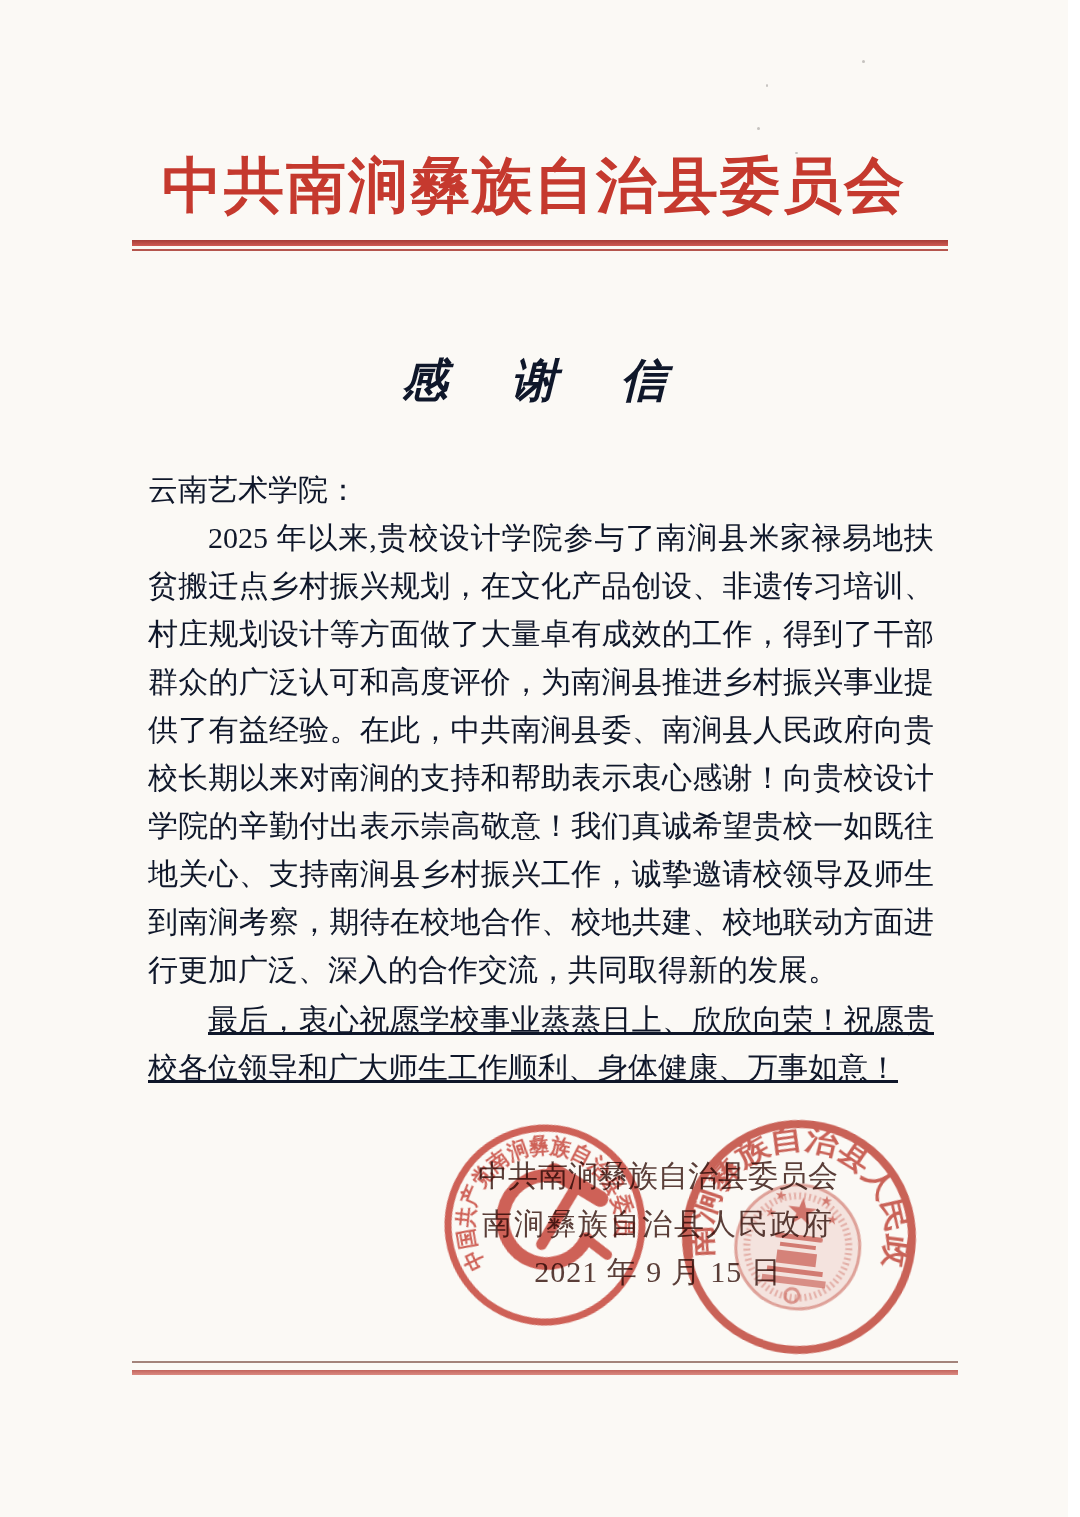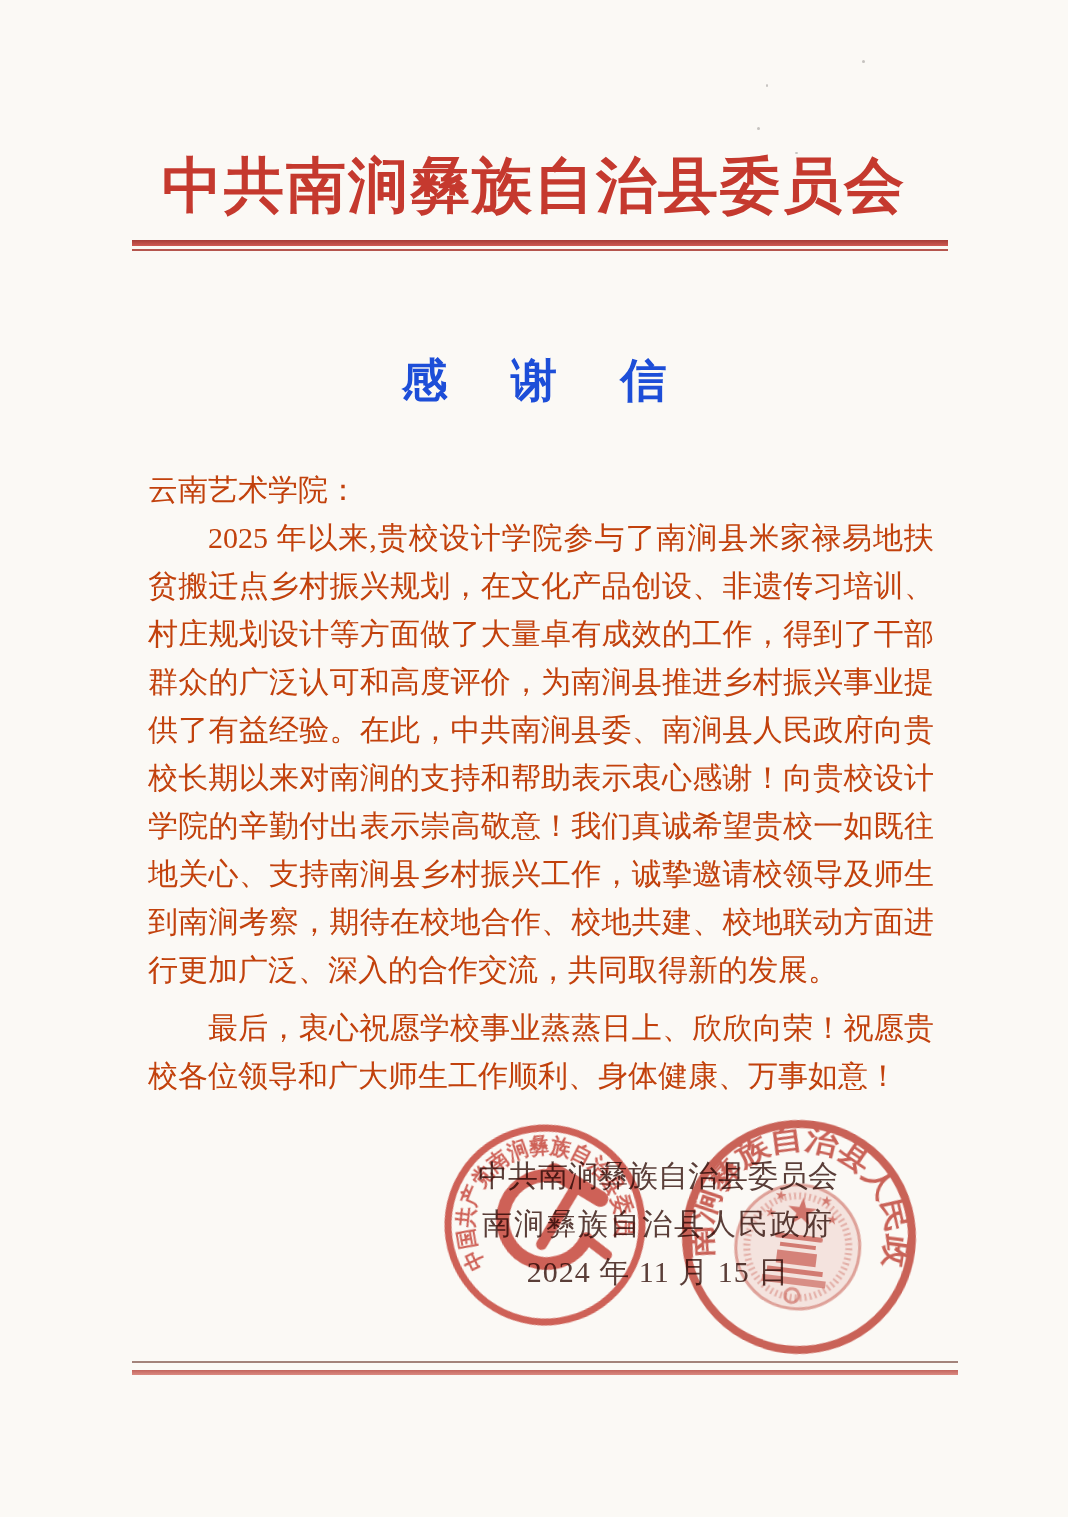--- a/index.html
+++ b/index.html
@@ -18,31 +18,31 @@
     color:#c5392e;letter-spacing:2px;
     font-family:"Liberation Serif","DejaVu Serif",serif;
   }
   .rule-top{position:absolute;top:240px;left:132px;width:816px;}
   .rule-top .thick{height:6px;background:linear-gradient(#a63d37,#cf5a52);}
   .rule-top .gap{height:3px;}
   .rule-top .thin{height:2px;background:#b5564e;}
   .doc-title{
     position:absolute;top:350px;left:0;right:0;
     margin:0;text-align:center;
-    font-size:46px;font-weight:bold;color:#1d4ed8;
-    letter-spacing:26px;text-indent:26px;
+    font-size:46px;font-weight:bold;color:#0f172a;
+    letter-spacing:26px;text-indent:26px;font-style:italic;
   }
   .body-block{
     position:absolute;top:466px;left:148px;width:786px;
-    font-size:30px;line-height:48px;color:#c2410c;
+    font-size:30px;line-height:48px;color:#0f172a;
     text-align:justify;
   }
   .body-block p{margin:0;text-indent:2em;}
   .body-block p.salutation{text-indent:0;}
-  .body-block p.closing{margin-top:10px;}
+  .body-block p.closing{margin-top:2px;text-decoration:underline;}
   .signature{
     position:absolute;top:1152px;left:398px;width:520px;
     text-align:center;font-size:30px;line-height:48px;
     color:#5a3e38;
   }
   .signature .org2{letter-spacing:2px;}
   .signature .date{letter-spacing:1px;}
   .stamp{
     position:absolute;
     mix-blend-mode:multiply;
@@ -74,21 +74,21 @@
 
   <div class="body-block">
     <p class="salutation">云南艺术学院：</p>
     <p>2025 年以来,贵校设计学院参与了南涧县米家禄易地扶贫搬迁点乡村振兴规划，在文化产品创设、非遗传习培训、村庄规划设计等方面做了大量卓有成效的工作，得到了干部群众的广泛认可和高度评价，为南涧县推进乡村振兴事业提供了有益经验。在此，中共南涧县委、南涧县人民政府向贵校长期以来对南涧的支持和帮助表示衷心感谢！向贵校设计学院的辛勤付出表示崇高敬意！我们真诚希望贵校一如既往地关心、支持南涧县乡村振兴工作，诚挚邀请校领导及师生到南涧考察，期待在校地合作、校地共建、校地联动方面进行更加广泛、深入的合作交流，共同取得新的发展。</p>
     <p class="closing">最后，衷心祝愿学校事业蒸蒸日上、欣欣向荣！祝愿贵校各位领导和广大师生工作顺利、身体健康、万事如意！</p>
   </div>
 
   <div class="signature">
     <div class="org1">中共南涧彝族自治县委员会</div>
     <div class="org2">南涧彝族自治县人民政府</div>
-    <div class="date">2024 年 11 月 15 日</div>
+    <div class="date">2021 年 9 月 15 日</div>
   </div>
 
   <svg class="stamp stamp-left" viewBox="0 0 210 210">
     <circle cx="105" cy="105" r="97" fill="none" stroke="#cc4d43" stroke-width="7"></circle>
     <path id="arcL" d="M 37.3,129.6 A 72,72 0 1 1 172.7,129.6" fill="none"></path>
     <text font-size="22" fill="#cc4d43">
       <textPath href="#arcL" textLength="300" lengthAdjust="spacingAndGlyphs">中国共产党南涧彝族自治县委员会</textPath>
     </text>
     <g stroke="#cc4d43" fill="none" stroke-linecap="round">
       <path d="M 123,58.7 A 44,44 0 1 0 141.7,128.3" stroke-width="13"></path>

